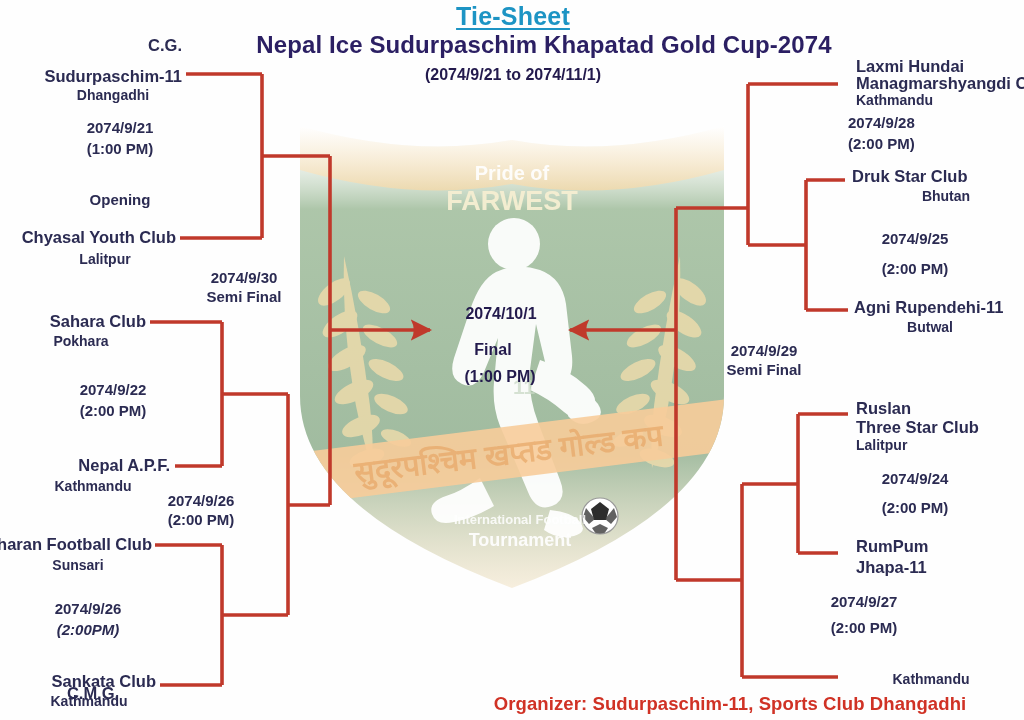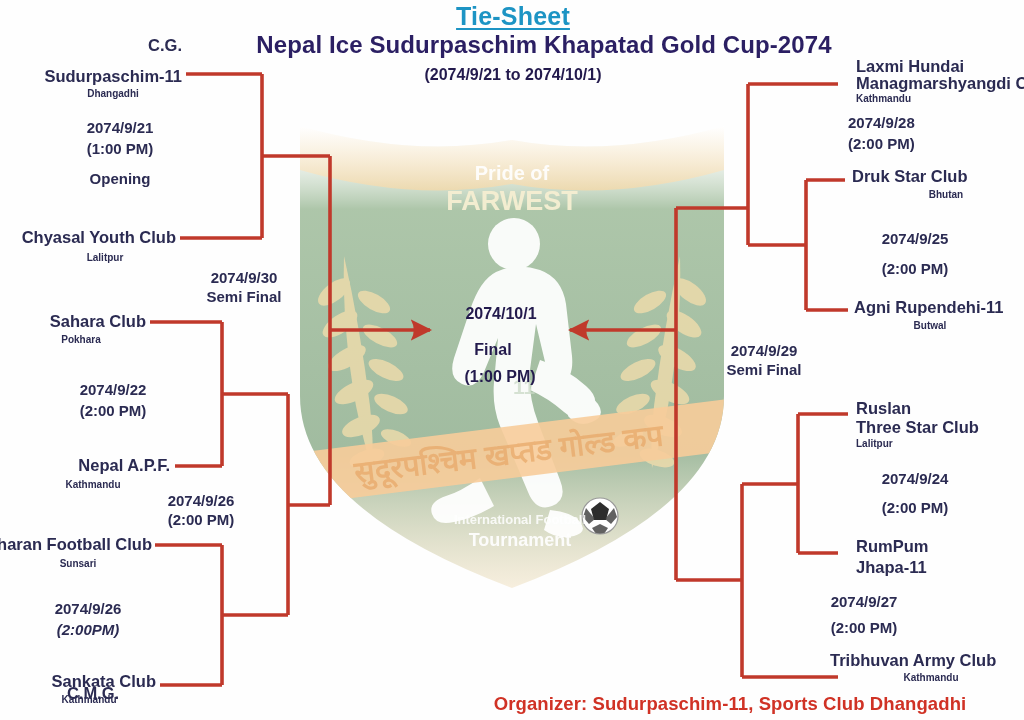--- a/index.html
+++ b/index.html
@@ -56,21 +56,21 @@
   .main-title {
     font-size: 24px; font-weight: bold;
     color: #2b1f63; letter-spacing: .1px; margin-left: 31px;
   }
   .sub-title {
     font-size: 16px; font-weight: bold; color: #231a4d;
   }
 
   
   .team        { font-size: 16.5px; font-weight: bold; color: #2b2b52; }
-  .team-city   { font-size: 10px; font-weight: bold; color: #2b2b52; }
+  .team-city   { font-size: 14px; font-weight: bold; color: #2b2b52; }
   .match-info  { font-size: 15px;  font-weight: bold; color: #2b2b52; }
   .round-lbl   { font-size: 15px;  font-weight: bold; color: #2b2b52; }
   .final-lbl   { font-size: 16px;  font-weight: bold; color: #231a4d; }
 
   .organizer {
     font-size: 18.5px; font-weight: bold; color: #d03225;
     letter-spacing: .1px;
   }
 
   
@@ -243,29 +243,29 @@
       <path d="M676,330 L570,330" marker-end="url(#arrowL)"></path>
     </g>
   </svg>
 
   <div id="text-layer">
 
     <div class="tx center tie-sheet" style="left:513px; top:2px;">Tie-Sheet</div>
 
     <div class="tx center main-title" style="left:513px; top:32px;">Nepal  Ice Sudurpaschim Khapatad Gold Cup-2074</div>
 
-    <div class="tx center sub-title" style="left:513px; top:66px;">(2074/9/21 to 2074/10/1)</div>
+    <div class="tx center sub-title" style="left:513px; top:66px;">(2074/9/21 to 2074/11/1)</div>
 
     <div class="tx right team" style="left:182px; top:36px;">C.G.</div>
     <div class="tx right team" style="left:182px; top:67px;">Sudurpaschim-11</div>
     <div class="tx center team-city" style="left:113px; top:88px;">Dhangadhi</div>
 
     <div class="tx center match-info" style="left:120px; top:120px;">2074/9/21</div>
     <div class="tx center match-info" style="left:120px; top:141px;">(1:00 PM)</div>
-    <div class="tx center match-info" style="left:120px; top:171px;">Opening</div>
+    <div class="tx center match-info" style="left:120px; top:192px;">Opening</div>
 
     <div class="tx right team" style="left:176px; top:228px;">Chyasal Youth Club</div>
     <div class="tx center team-city" style="left:105px; top:252px;">Lalitpur</div>
 
     <div class="tx center round-lbl" style="left:244px; top:270px;">2074/9/30</div>
     <div class="tx center round-lbl" style="left:244px; top:289px;">Semi Final</div>
 
     <div class="tx right team" style="left:146px; top:312px;">Sahara Club</div>
     <div class="tx center team-city" style="left:81px; top:334px;">Pokhara</div>
 
@@ -317,19 +317,18 @@
 
     <div class="tx center match-info" style="left:915px; top:471px;">2074/9/24</div>
     <div class="tx center match-info" style="left:915px; top:500px;">(2:00 PM)</div>
 
     <div class="tx team" style="left:856px; top:537px;">RumPum</div>
     <div class="tx team-city" style="left:856px; top:558px; font-size:16.5px;">Jhapa-11</div>
 
     <div class="tx center match-info" style="left:864px; top:594px;">2074/9/27</div>
     <div class="tx center match-info" style="left:864px; top:620px;">(2:00 PM)</div>
 
-    <div class="tx team" style="left:830px; top:651px;">Tribhuvan  Army Club</div>
     <div class="tx center team-city" style="left:931px; top:672px;">Kathmandu</div>
 
     <div class="tx center organizer" style="left:730px; top:694px;">Organizer: Sudurpaschim-11, Sports Club Dhangadhi</div>
 
   </div>
 </div>
 
 </body></html>

